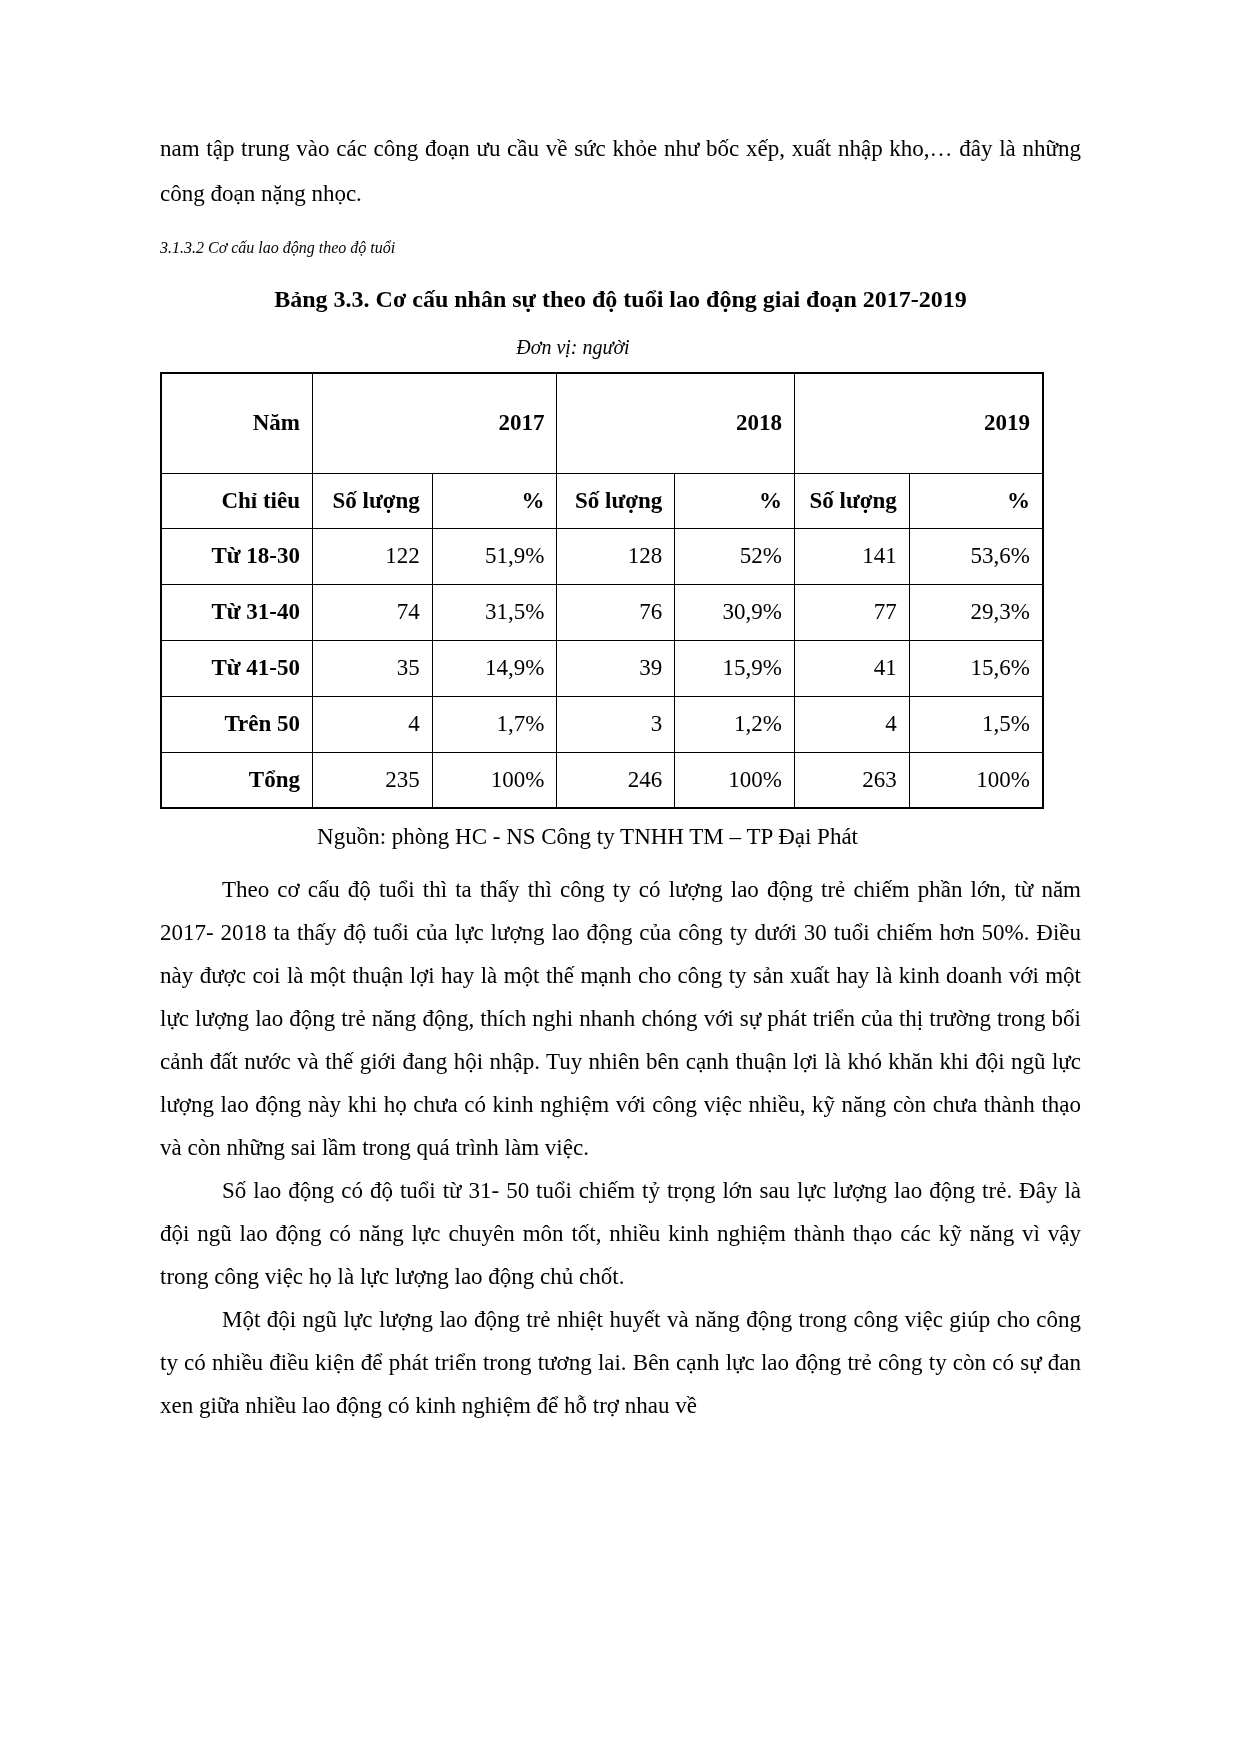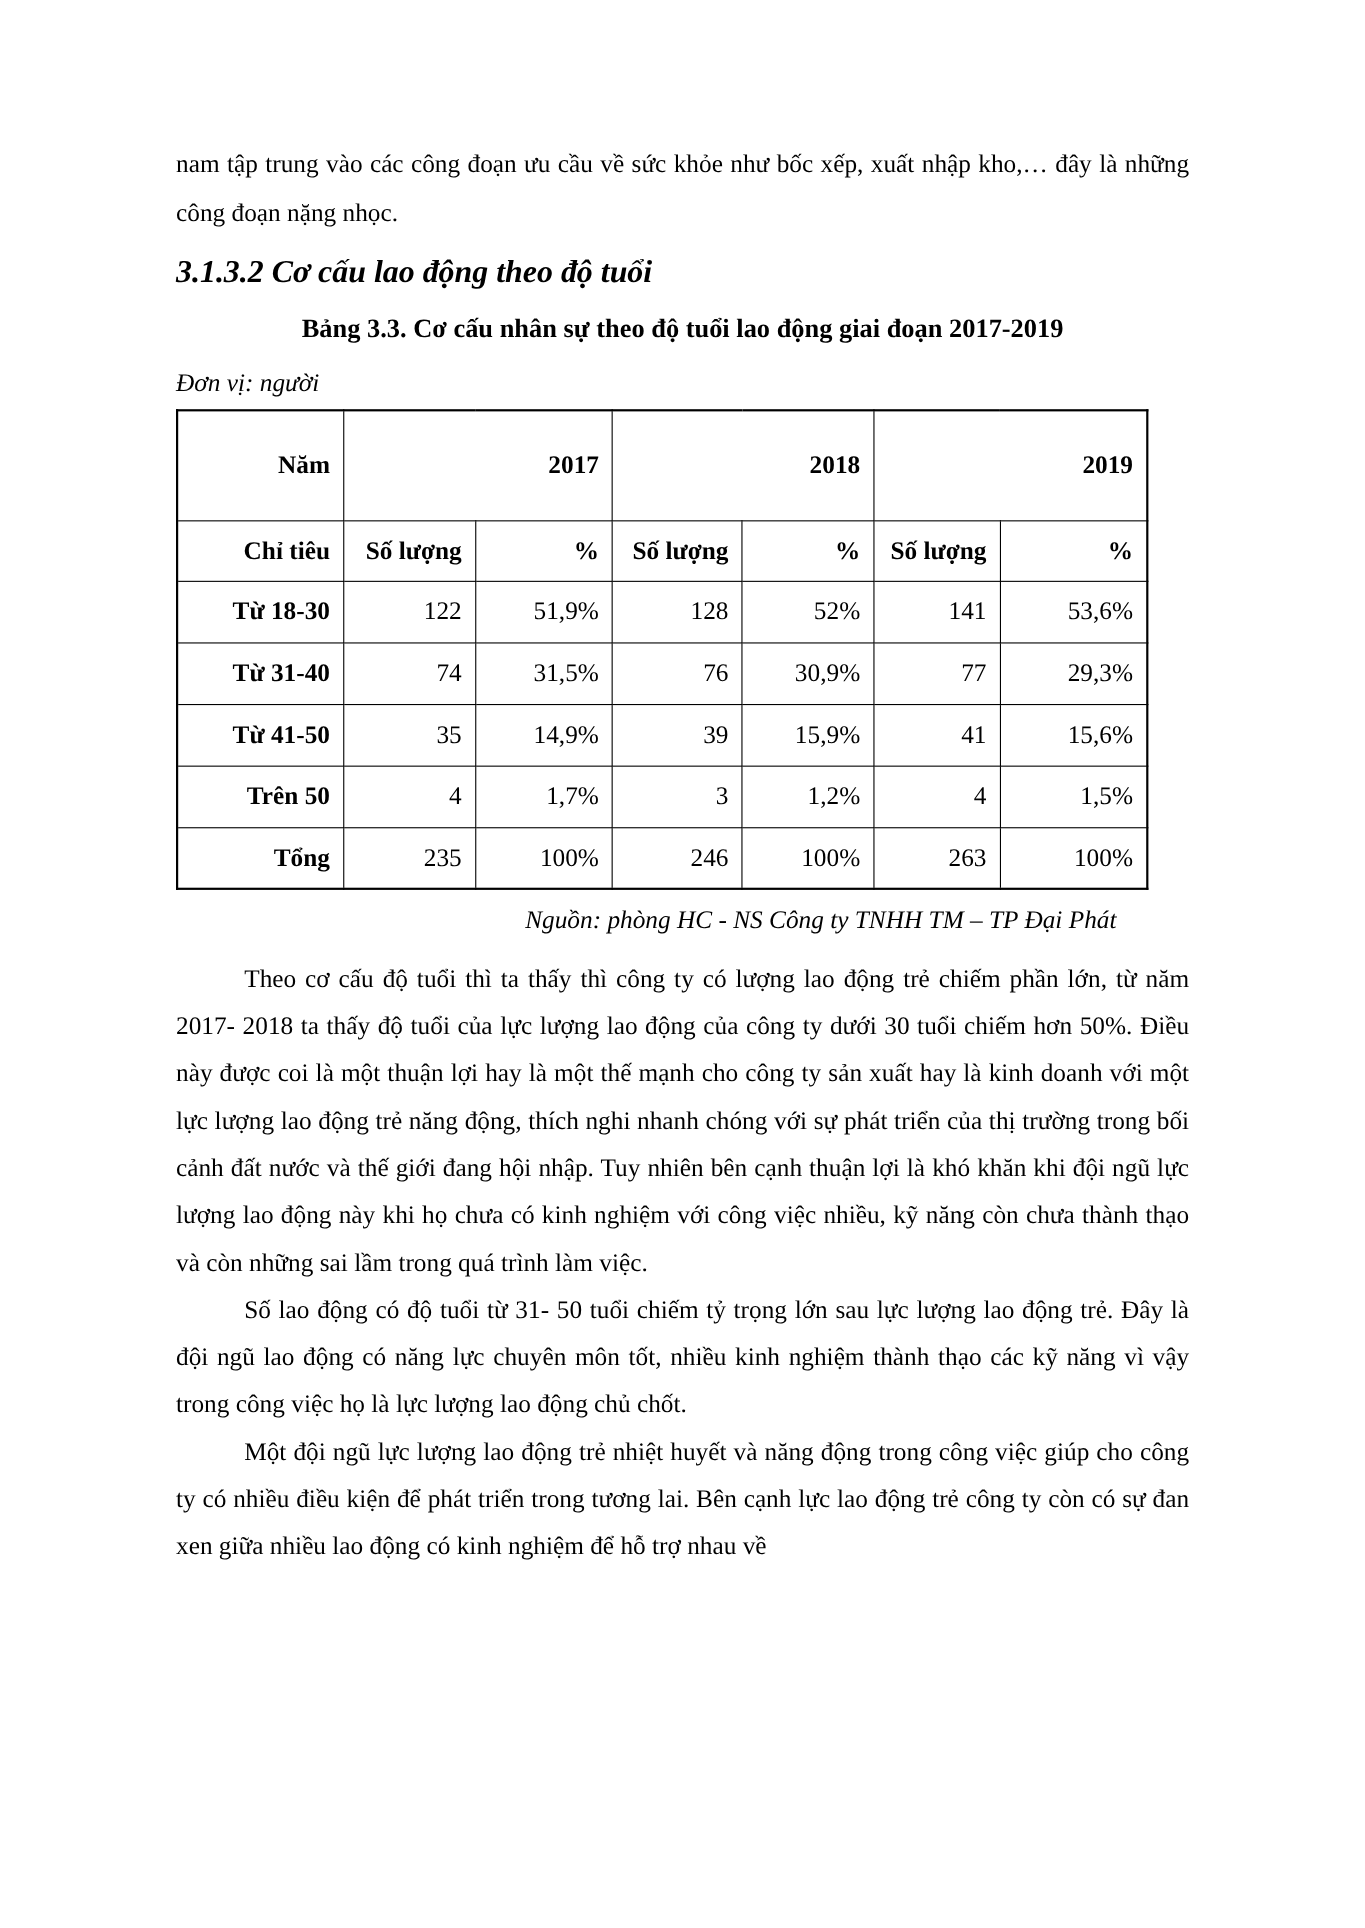--- a/index.html
+++ b/index.html
@@ -25,38 +25,38 @@
     text-align: justify;
   }
   .para {
     font-size: 23px;
     line-height: 43px;
     text-align: justify;
     text-indent: 62px;
   }
   .section-heading {
     margin-top: 10px;
-    font-size: 29px;
+    font-size: 16px;
     line-height: 43px;
     font-style: italic;
-    font-weight: bold;
+    font-weight: normal;
   }
   .table-title {
     margin-top: 8px;
     font-size: 24px;
     line-height: 44px;
     font-weight: bold;
     text-align: center;
   }
   .unit-note {
     margin-top: 5px;
-    font-size: 23px;
+    font-size: 20px;
     line-height: 43px;
     font-style: italic;
-    text-align: left;
+    text-align: center;
     padding-right: 95px;
   }
   table.data-table {
     border-collapse: collapse;
     margin-top: 3px;
     width: 884px;
     border: 2px solid #000;
   }
   table.data-table td {
     border: 1.5px solid #000;
@@ -77,22 +77,21 @@
     font-weight: bold;
     padding-top: 10px;
   }
   tr.sub-row td { font-weight: bold; height: 55px; }
   tr.data-row td { height: 56px; margin-top: 19px; }
   td.row-label { font-weight: bold; }
   .source-note {
     margin-top: 6px;
     font-size: 23px;
     line-height: 43px;
-    font-style: italic;
-    text-align: right;
+    text-align: center;
     padding-right: 66px;
   }
   .para.first { margin-top: 10px; }
   .footer {
     position: absolute;
     top: 1478px;
     left: 160px;
     width: 921px;
     text-align: center;
     font-size: 23px;

